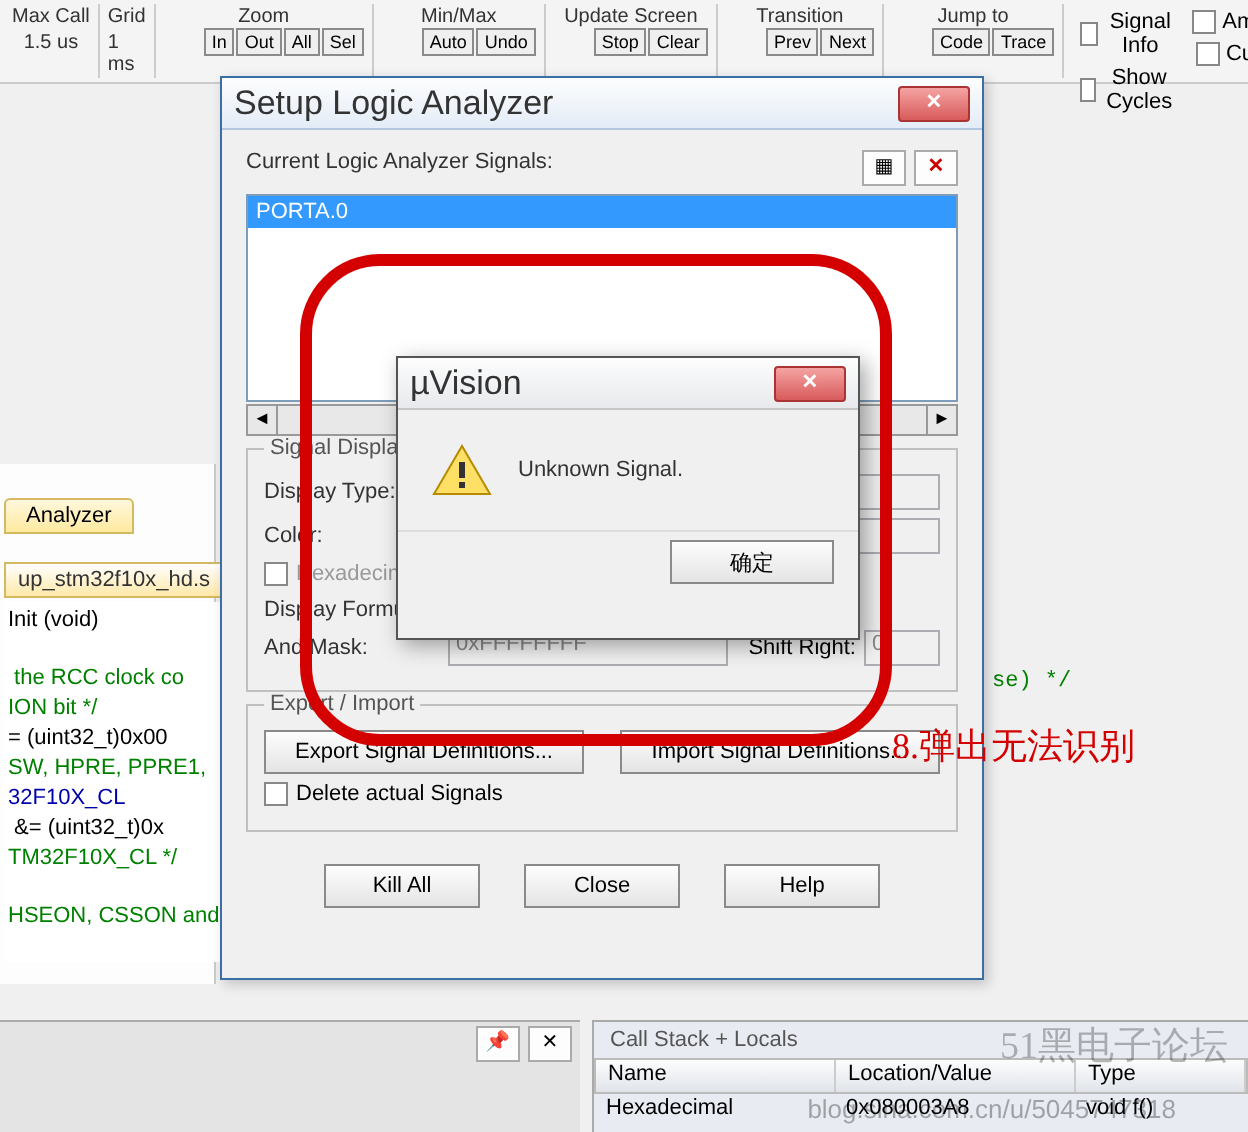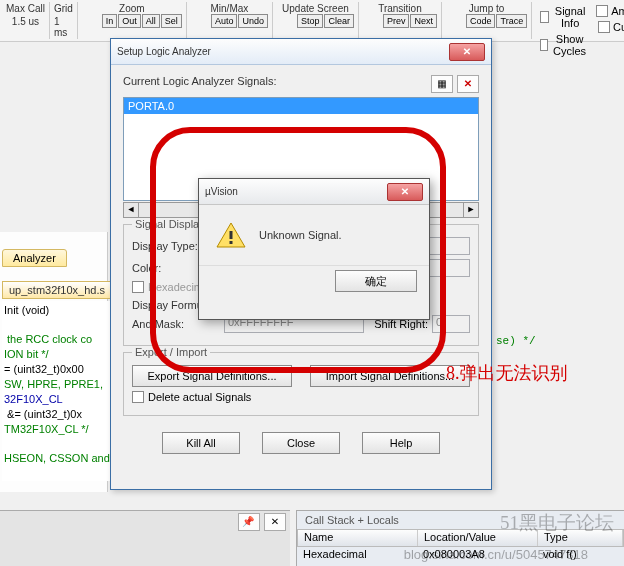--- a/index.html
+++ b/index.html
@@ -11,21 +11,21 @@
 .tool-hdr { font-size: 10px; color: #333; white-space: nowrap; }
 .tool-val { font-size: 10px; color: #333; margin-top: 2px; }
 .tool-btn-row { display: flex; gap: 1px; padding-left: 20px; }
 .tiny-btn { border: 1px solid #8a8a8a; background: #efefef; font-size: 9px; padding: 0 3px; height: 14px; line-height: 12px; }
 .chk-row { display: flex; align-items: center; gap: 3px; margin: 2px 0; text-align: center; }
 .chk { width: 12px; height: 12px; border: 1px solid #888; background: #fff; }
 
 
 .dialog { position: absolute; left: 110px; top: 38px; width: 382px; height: 452px; border: 1px solid #3b6ea5; background: #f0f0f0; box-shadow: 2px 2px 6px rgba(0,0,0,0.2); }
 .title-bar { height: 26px; background: linear-gradient(#fdfdfd, #e3ecf7); display: flex; align-items: center; justify-content: space-between; padding: 0 6px; border-bottom: 1px solid #b3c7de; }
-.title-text { font-size: 10px; color: #333; }
+.title-text { font-size: 17px; color: #333; }
 .close-x { width: 36px; height: 18px; border: 1px solid #a33; border-radius: 2px; background: linear-gradient(#f5a3a3,#d85b5b); color: #fff; text-align: center; line-height: 15px; font-size: 10px; font-weight: bold; }
 .dialog-body { padding: 10px 12px; }
 
 .section-label { font-size: 11px; color: #333; margin-bottom: 3px; }
 .dir-btns { float: right; display: flex; gap: 4px; }
 .dir-btn { width: 22px; height: 18px; border: 1px solid #aaa; background: #fdfdfd; font-size: 10px; text-align: center; line-height: 15px; }
 .dir-btn.red { color: #c00; font-weight: bold; }
 
 .signals-list { clear: both; width: 100%; height: 104px; border: 1px solid #7e9db9; background: #fff; margin-top: 4px; }
 .signal-item { background: #3399ff; color: #fff; padding: 2px 4px; font-size: 11px; }

